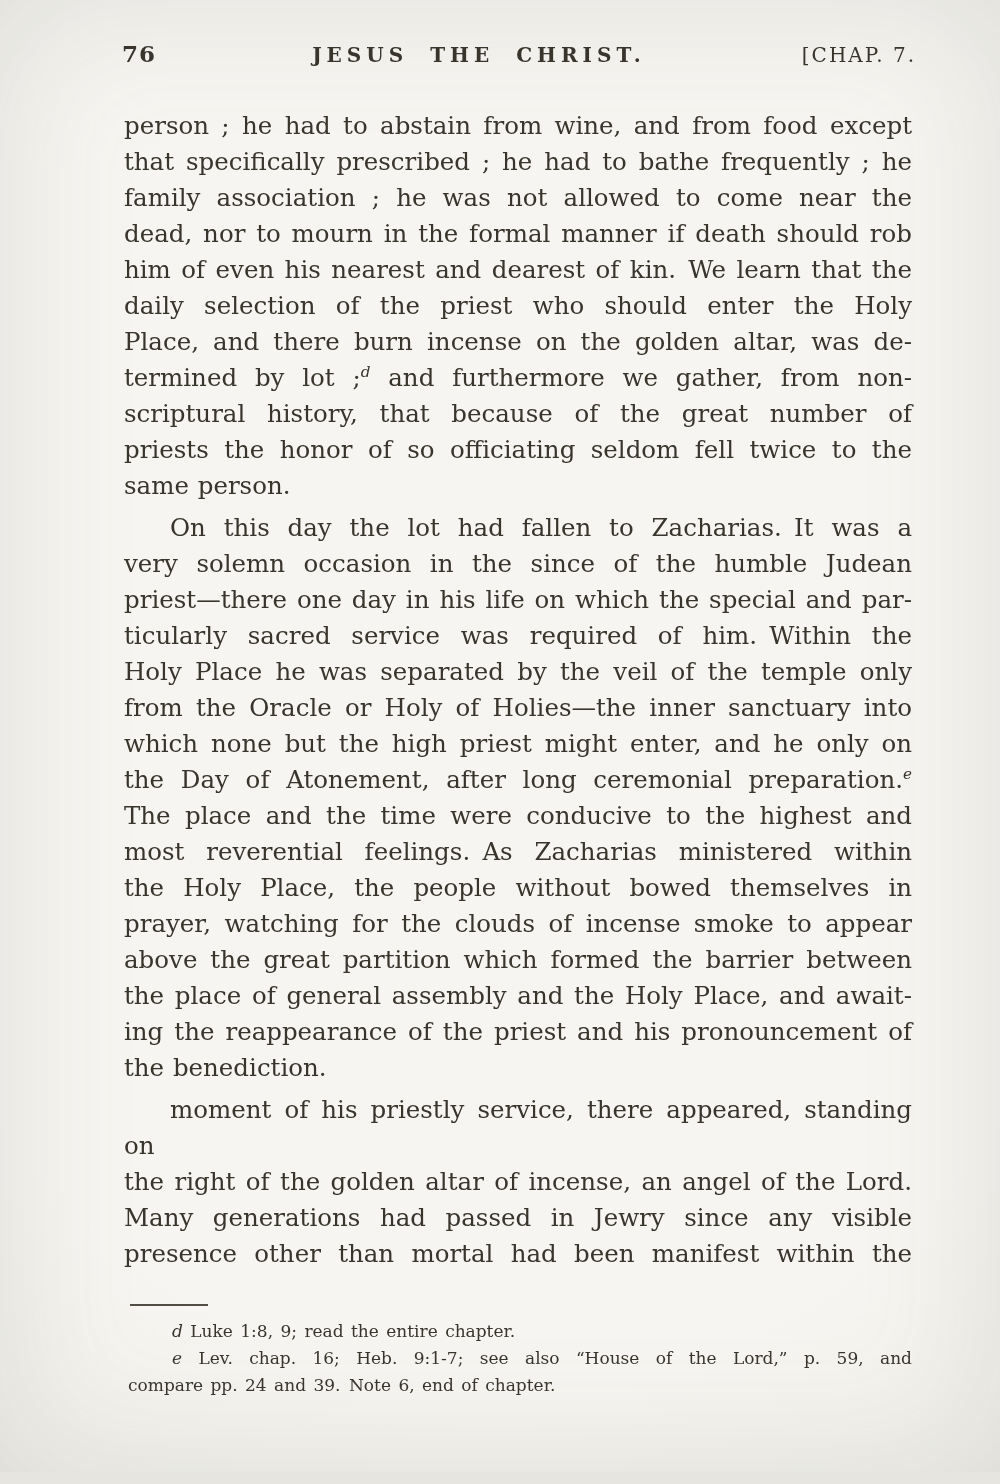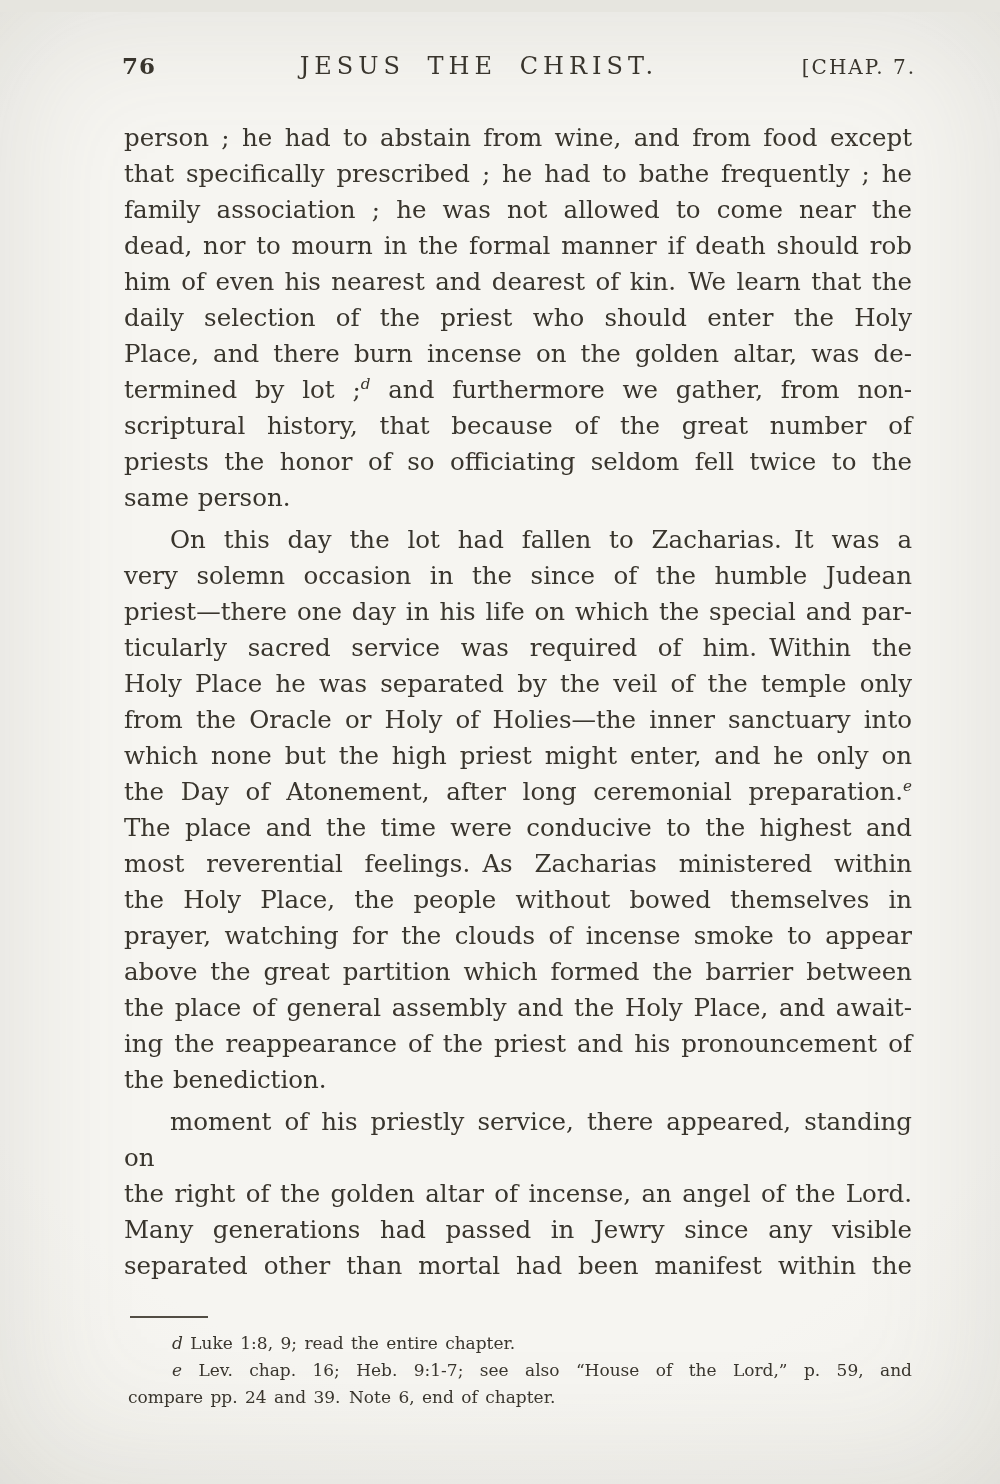--- a/index.html
+++ b/index.html
@@ -4,21 +4,21 @@
 <style>
   html, body {
     margin: 0;
     padding: 0;
     background: #e6e5df;
   }
   .page {
     position: relative;
     width: 1000px;
     height: 1472px;
-    margin: 12px auto;
+    margin: 0 auto;
     background: radial-gradient(120% 95% at 50% 42%, #f6f5f1 55%, #edece6 88%, #e7e6df 100%);
     box-shadow: inset 0 0 140px rgba(115, 110, 98, 0.16);
     color: #39352d;
     font-family: "DejaVu Serif", serif;
     overflow: hidden;
   }
   .header {
     position: absolute;
     left: 122px;
     right: 84px;
@@ -27,22 +27,22 @@
     align-items: baseline;
   }
   .pagenum {
     font-size: 23px;
     font-weight: 700;
     letter-spacing: 1px;
   }
   .running-title {
     flex: 1;
     text-align: center;
-    font-size: 24px;
-    font-weight: 400;
+    font-size: 20px;
+    font-weight: 700;
     letter-spacing: 5px;
     word-spacing: 10px;
   }
   .chap {
     font-size: 20px;
     font-weight: 400;
     letter-spacing: 2px;
   }
   .body-text {
     position: absolute;
@@ -129,21 +129,21 @@
         <div class="line">prayer, watching for the clouds of incense smoke to appear</div>
         <div class="line">above the great partition which formed the barrier between</div>
         <div class="line">the place of general assembly and the Holy Place, and await-</div>
         <div class="line">ing the reappearance of the priest and his pronouncement of</div>
         <div class="line no-just">the benediction.</div>
       </div>
       <div class="para indent">
         <div class="line">moment of his priestly service, there appeared, standing on</div>
         <div class="line">the right of the golden altar of incense, an angel of the Lord.</div>
         <div class="line">Many generations had passed in Jewry since any visible</div>
-        <div class="line">separated other than mortal had been manifest within the</div>
+        <div class="line">presence other than mortal had been manifest within the</div>
       </div>
     </div>
 
   <div class="fn-rule"></div>
 
   <div class="footnotes">
       <div class="fn-line indent"><i>d</i> Luke 1:8, 9; read the entire chapter.</div>
       <div class="fn-line indent just"><i>e</i> Lev. chap. 16; Heb. 9:1-7; see also “House of the Lord,” p. 59, and</div>
       <div class="fn-line">compare pp. 24 and 39. Note 6, end of chapter.</div>
     </div>

